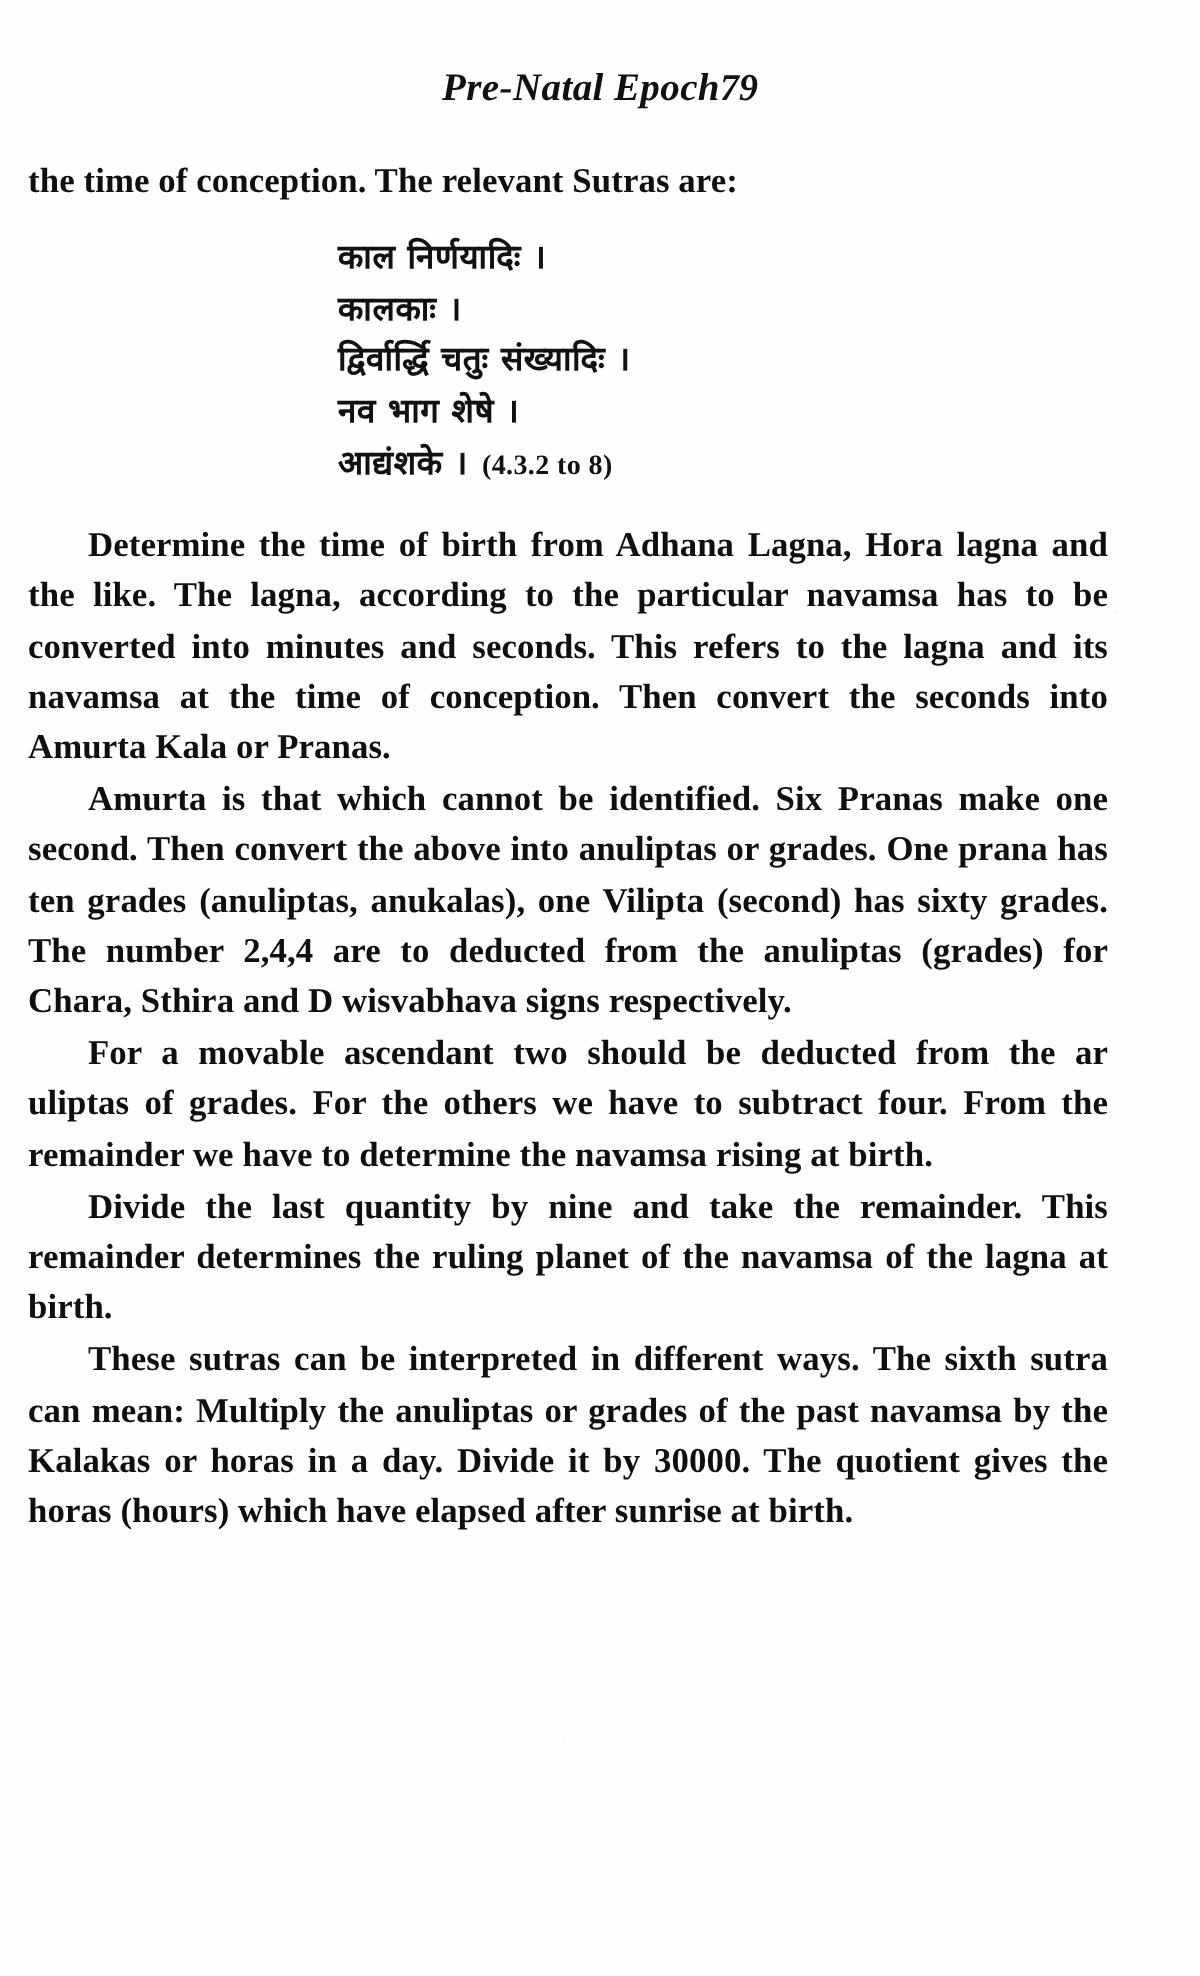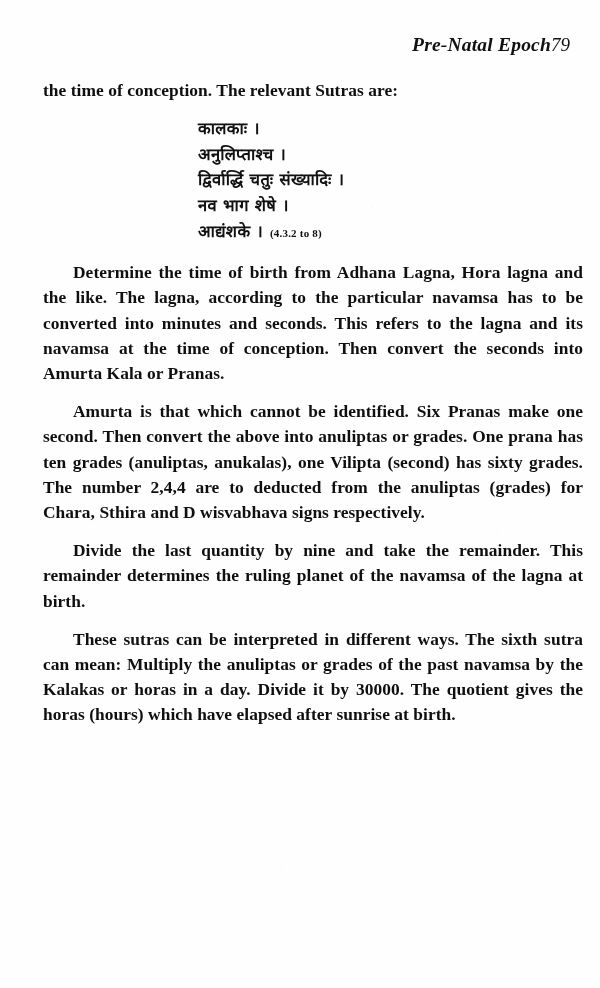--- a/index.html
+++ b/index.html
@@ -42,110 +42,111 @@
 
   
   .running-head {
     position: absolute;
     top: 34px;
     left: 30px;
     right: 30px;
     height: 26px;
     display: flex;
     align-items: baseline;
-    justify-content: flex-end;
+    justify-content: center;
   }
   .head-title {
     font-style: italic;
     font-weight: 700;
     font-size: 19.5px;
     letter-spacing: 0.2px;
     color: #111;
   }
   .head-folio {
     font-style: italic;
-    font-weight: 400;
+    font-weight: 700;
     font-size: 19px;
     color: #111;
   }
 
   
   .column {
     position: absolute;
     top: 78px;
-    left: 43px;
+    left: 14px;
     width: 540px;
   }
 
   p.body-text {
     margin: 0 0 0 0;
     font-size: 17.4px;
     line-height: 25.2px;
     text-align: justify;
     text-justify: inter-word;
     font-weight: 600;
     letter-spacing: 0.05px;
     color: #100f0f;
   }
   p.body-text.cont {
     text-indent: 0;
   }
   p.body-text.indent {
     text-indent: 30px;
   }
   p.body-text + p.body-text {
-    margin-top: 13px;
+    margin-top: 1px;
   }
 
   
   .sutra-block {
     margin: 13px 0 14px 0;
     padding-left: 155px;
   }
   .sutra-line {
     font-family: "DejaVu Sans", "Liberation Sans", sans-serif;
     font-size: 16.5px;
     line-height: 25.6px;
     font-weight: 700;
     color: #111;
     white-space: nowrap;
     letter-spacing: 0.3px;
   }
   .sutra-ref {
     font-family: "Liberation Serif", "DejaVu Serif", serif;
     font-weight: 700;
-    font-size: 11px;
+    font-size: 14px;
     letter-spacing: 0.2px;
     padding-left: 7px;
   }
 </style>
 </head>
 <body>
 
 <div class="page">
   <div class="scan-grain"></div>
 
   <div class="running-head">
     <div class="head-title">Pre-Natal Epoch</div>
     <div class="head-folio">79</div>
   </div>
 
   <div class="column">
 
     <p class="body-text cont">the time of conception. The relevant Sutras are:</p>
 
     <div class="sutra-block">
+        <div class="sutra-line"><span>काल निर्णयादिः ।</span></div>
         <div class="sutra-line"><span>कालकाः ।</span></div>
-        <div class="sutra-line"><span>अनुलिप्ताश्च ।</span></div>
         <div class="sutra-line"><span>द्विर्वार्द्धि चतुः संख्यादिः ।</span></div>
         <div class="sutra-line"><span>नव भाग शेषे ।</span></div>
         <div class="sutra-line"><span>आद्यंशके ।</span><span class="sutra-ref">(4.3.2 to 8)</span></div>
       </div>
 
     <div>
         <p class="body-text indent">Determine the time of birth from Adhana Lagna, Hora lagna and the like. The lagna, according to the particular navamsa has to be converted into minutes and seconds. This refers to the lagna and its navamsa at the time of conception. Then convert the seconds into Amurta Kala or Pranas.</p>
         <p class="body-text indent">Amurta is that which cannot be identified. Six Pranas make one second. Then convert the above into anuliptas or grades. One prana has ten grades (anuliptas, anukalas), one Vilipta (second) has sixty grades. The number 2,4,4 are to deducted from the anuliptas (grades) for Chara, Sthira and D wisvabhava signs respectively.</p>
+        <p class="body-text indent">For a movable ascendant two should be deducted from the ar uliptas of grades. For the others we have to subtract four. From the remainder we have to determine the navamsa rising at birth.</p>
         <p class="body-text indent">Divide the last quantity by nine and take the remainder. This remainder determines the ruling planet of the navamsa of the lagna at birth.</p>
         <p class="body-text indent">These sutras can be interpreted in different ways. The sixth sutra can mean: Multiply the anuliptas or grades of the past navamsa by the Kalakas or horas in a day. Divide it by 30000. The quotient gives the horas (hours) which have elapsed after sunrise at birth.</p>
       </div>
 
   </div>
 </div>
 
 </body></html>

